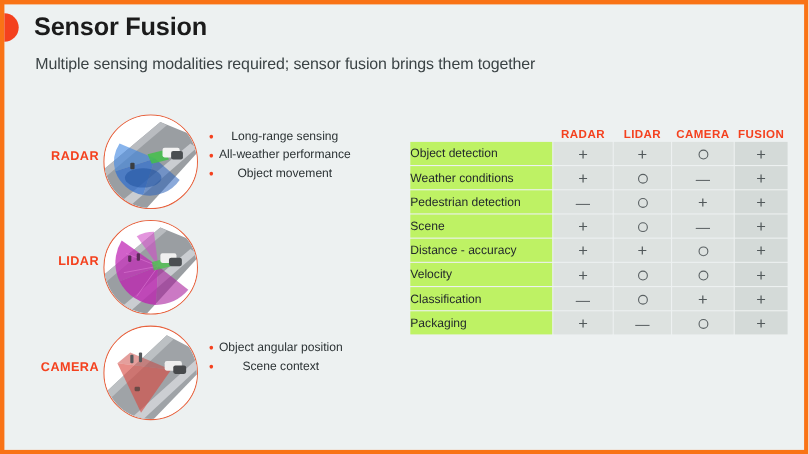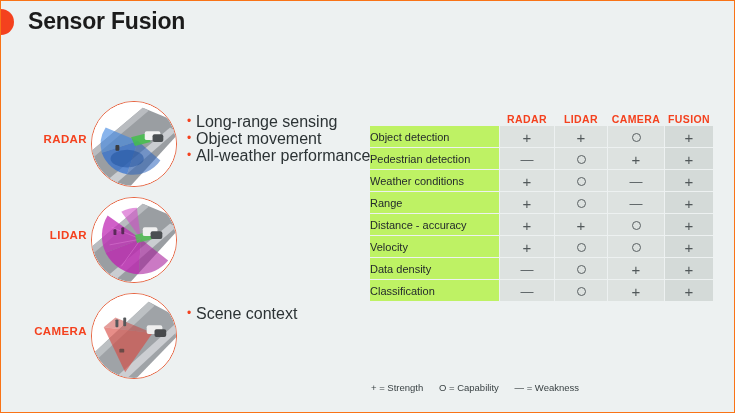--- a/index.html
+++ b/index.html
@@ -10,21 +10,21 @@
   body {
     font-family: "Liberation Sans", sans-serif;
   }
   #slide {
     position: relative;
     width: 735px;
     height: 413px;
     background: #edf1f1;
     overflow: hidden;
     box-sizing: border-box;
-    border: 1px solid #f97316;
+    border: 4px solid #f97316;
   }
 
   
   #accent-halfcircle {
     position: absolute;
     left: -13px;
     top: 8px;
     width: 26px;
     height: 26px;
     background: #f4411e;
@@ -87,26 +87,27 @@
 
   .sensor-bullets {
     position: absolute;
     left: 186px;
     top: 16px;
     margin: 0;
     padding: 0;
     list-style: none;
   }
   .sensor-bullets li {
-    font-size: 16px;
+    font-size: 11px;
     color: #2c3335;
     line-height: 17px;
     padding-left: 9px;
     position: relative;
     white-space: nowrap;
+    text-align: center;
   }
   .sensor-bullets li::before {
     content: "\2022";
     color: #f4411e;
     position: absolute;
     left: 0;
     top: -0.5px;
     font-size: 12px;
   }
 
@@ -185,20 +186,21 @@
   #table-legend .legend-item { margin-right: 13px; }
 </style>
 </head>
 <body>
 
 <div id="slide">
 
   <div id="accent-halfcircle"></div>
 
   <div id="page-title">Sensor Fusion</div>
+  <div id="page-subtitle">Multiple sensing modalities required; sensor fusion brings them together</div>
 
   <div class="sensor-row" id="sensor-row-radar">
     <div class="sensor-name">RADAR</div>
     <div class="sensor-thumb">
       <svg class="thumb-svg" viewBox="0 0 86 86" preserveAspectRatio="xMidYMid slice">
         <rect x="0" y="0" width="86" height="86" fill="#ffffff"></rect>
         <polygon points="-10,58 52,6 96,24 34,92" fill="#9a9ea2"></polygon>
         <polygon points="-10,58 52,6 58,9 -6,63" fill="#b9bcc0"></polygon>
         <polygon points="18,78 80,26 86,30 24,84" fill="#cacdd1"></polygon>
         <path d="M47,40 L10,52 A34,34 0 0 0 36,74 Z" fill="#2f6fd0" opacity="0.72"></path>
@@ -206,22 +208,22 @@
         <path d="M47,40 L36,74 A34,34 0 0 0 70,60 Z" fill="#2a63bb" opacity="0.55"></path>
         <ellipse cx="36" cy="58" rx="17" ry="9" fill="#1d4f9e" opacity="0.5"></ellipse>
         <polygon points="40,36 56,32 60,41 44,45" fill="#43c04a" opacity="0.85"></polygon>
         <rect x="54" y="30" width="16" height="9" rx="2" fill="#f2f2f2"></rect>
         <rect x="62" y="33" width="11" height="8" rx="2" fill="#4b4f52"></rect>
         <rect x="24" y="44" width="4" height="6" rx="1" fill="#3a3d40"></rect>
       </svg>
     </div>
     <ul class="sensor-bullets">
       <li>Long-range sensing</li>
+      <li>All-weather performance</li>
       <li>Object movement</li>
-      <li>All-weather performance</li>
     </ul>
   </div>
 
   <div class="sensor-row" id="sensor-row-lidar">
     <div class="sensor-name">LIDAR</div>
     <div class="sensor-thumb">
       <svg class="thumb-svg" viewBox="0 0 86 86" preserveAspectRatio="xMidYMid slice">
         <rect x="0" y="0" width="86" height="86" fill="#ffffff"></rect>
         <polygon points="-10,58 52,6 96,24 34,92" fill="#9a9ea2"></polygon>
         <polygon points="-10,58 52,6 58,9 -6,63" fill="#b9bcc0"></polygon>
@@ -253,20 +255,21 @@
         <polygon points="62,40 12,34 34,80" fill="#d9473f" opacity="0.62"></polygon>
         <polygon points="62,40 24,24 12,34" fill="#c9403a" opacity="0.5"></polygon>
         <rect x="56" y="32" width="16" height="9" rx="2" fill="#eeeeee"></rect>
         <rect x="64" y="36" width="12" height="8" rx="2" fill="#47494c"></rect>
         <rect x="24" y="26" width="3" height="8" rx="1" fill="#55585b"></rect>
         <rect x="32" y="24" width="3" height="9" rx="1" fill="#55585b"></rect>
         <rect x="28" y="56" width="5" height="4" rx="1" fill="#6b4a46"></rect>
       </svg>
     </div>
     <ul class="sensor-bullets">
+      <li>Object angular position</li>
       <li>Scene context</li>
     </ul>
   </div>
 
   <table id="capability-table">
     <colgroup>
       <col style="width:129px">
       <col style="width:54px">
       <col style="width:52px">
       <col style="width:56px">
@@ -283,70 +286,65 @@
     </thead>
     <tbody id="capability-body">
         <tr>
           <td class="row-label">Object detection</td>
           <td class="mark"><span class="glyph-plus">+</span></td>
           <td class="mark"><span class="glyph-plus">+</span></td>
           <td class="mark"><span class="glyph-circle"></span></td>
           <td class="mark fusion-col"><span class="glyph-plus">+</span></td>
         </tr>
         <tr>
+          <td class="row-label">Weather conditions</td>
+          <td class="mark"><span class="glyph-plus">+</span></td>
+          <td class="mark"><span class="glyph-circle"></span></td>
+          <td class="mark"><span class="glyph-minus">—</span></td>
+          <td class="mark fusion-col"><span class="glyph-plus">+</span></td>
+        </tr>
+        <tr>
           <td class="row-label">Pedestrian detection</td>
           <td class="mark"><span class="glyph-minus">—</span></td>
           <td class="mark"><span class="glyph-circle"></span></td>
           <td class="mark"><span class="glyph-plus">+</span></td>
           <td class="mark fusion-col"><span class="glyph-plus">+</span></td>
         </tr>
         <tr>
-          <td class="row-label">Weather conditions</td>
-          <td class="mark"><span class="glyph-plus">+</span></td>
-          <td class="mark"><span class="glyph-circle"></span></td>
-          <td class="mark"><span class="glyph-minus">—</span></td>
-          <td class="mark fusion-col"><span class="glyph-plus">+</span></td>
-        </tr>
-        <tr>
-          <td class="row-label">Range</td>
+          <td class="row-label">Scene</td>
           <td class="mark"><span class="glyph-plus">+</span></td>
           <td class="mark"><span class="glyph-circle"></span></td>
           <td class="mark"><span class="glyph-minus">—</span></td>
           <td class="mark fusion-col"><span class="glyph-plus">+</span></td>
         </tr>
         <tr>
           <td class="row-label">Distance - accuracy</td>
           <td class="mark"><span class="glyph-plus">+</span></td>
           <td class="mark"><span class="glyph-plus">+</span></td>
           <td class="mark"><span class="glyph-circle"></span></td>
           <td class="mark fusion-col"><span class="glyph-plus">+</span></td>
         </tr>
         <tr>
           <td class="row-label">Velocity</td>
           <td class="mark"><span class="glyph-plus">+</span></td>
           <td class="mark"><span class="glyph-circle"></span></td>
           <td class="mark"><span class="glyph-circle"></span></td>
           <td class="mark fusion-col"><span class="glyph-plus">+</span></td>
         </tr>
         <tr>
-          <td class="row-label">Data density</td>
-          <td class="mark"><span class="glyph-minus">—</span></td>
-          <td class="mark"><span class="glyph-circle"></span></td>
-          <td class="mark"><span class="glyph-plus">+</span></td>
-          <td class="mark fusion-col"><span class="glyph-plus">+</span></td>
-        </tr>
-        <tr>
           <td class="row-label">Classification</td>
           <td class="mark"><span class="glyph-minus">—</span></td>
           <td class="mark"><span class="glyph-circle"></span></td>
           <td class="mark"><span class="glyph-plus">+</span></td>
+          <td class="mark fusion-col"><span class="glyph-plus">+</span></td>
+        </tr>
+        <tr>
+          <td class="row-label">Packaging</td>
+          <td class="mark"><span class="glyph-plus">+</span></td>
+          <td class="mark"><span class="glyph-minus">—</span></td>
+          <td class="mark"><span class="glyph-circle"></span></td>
           <td class="mark fusion-col"><span class="glyph-plus">+</span></td>
         </tr>
       </tbody>
   </table>
 
-  <div id="table-legend">
-    <span class="legend-item">+ = Strength</span>
-    <span class="legend-item">O = Capability</span>
-    <span class="legend-item">— = Weakness</span>
-  </div>
 
 </div>
 
 </body></html>

